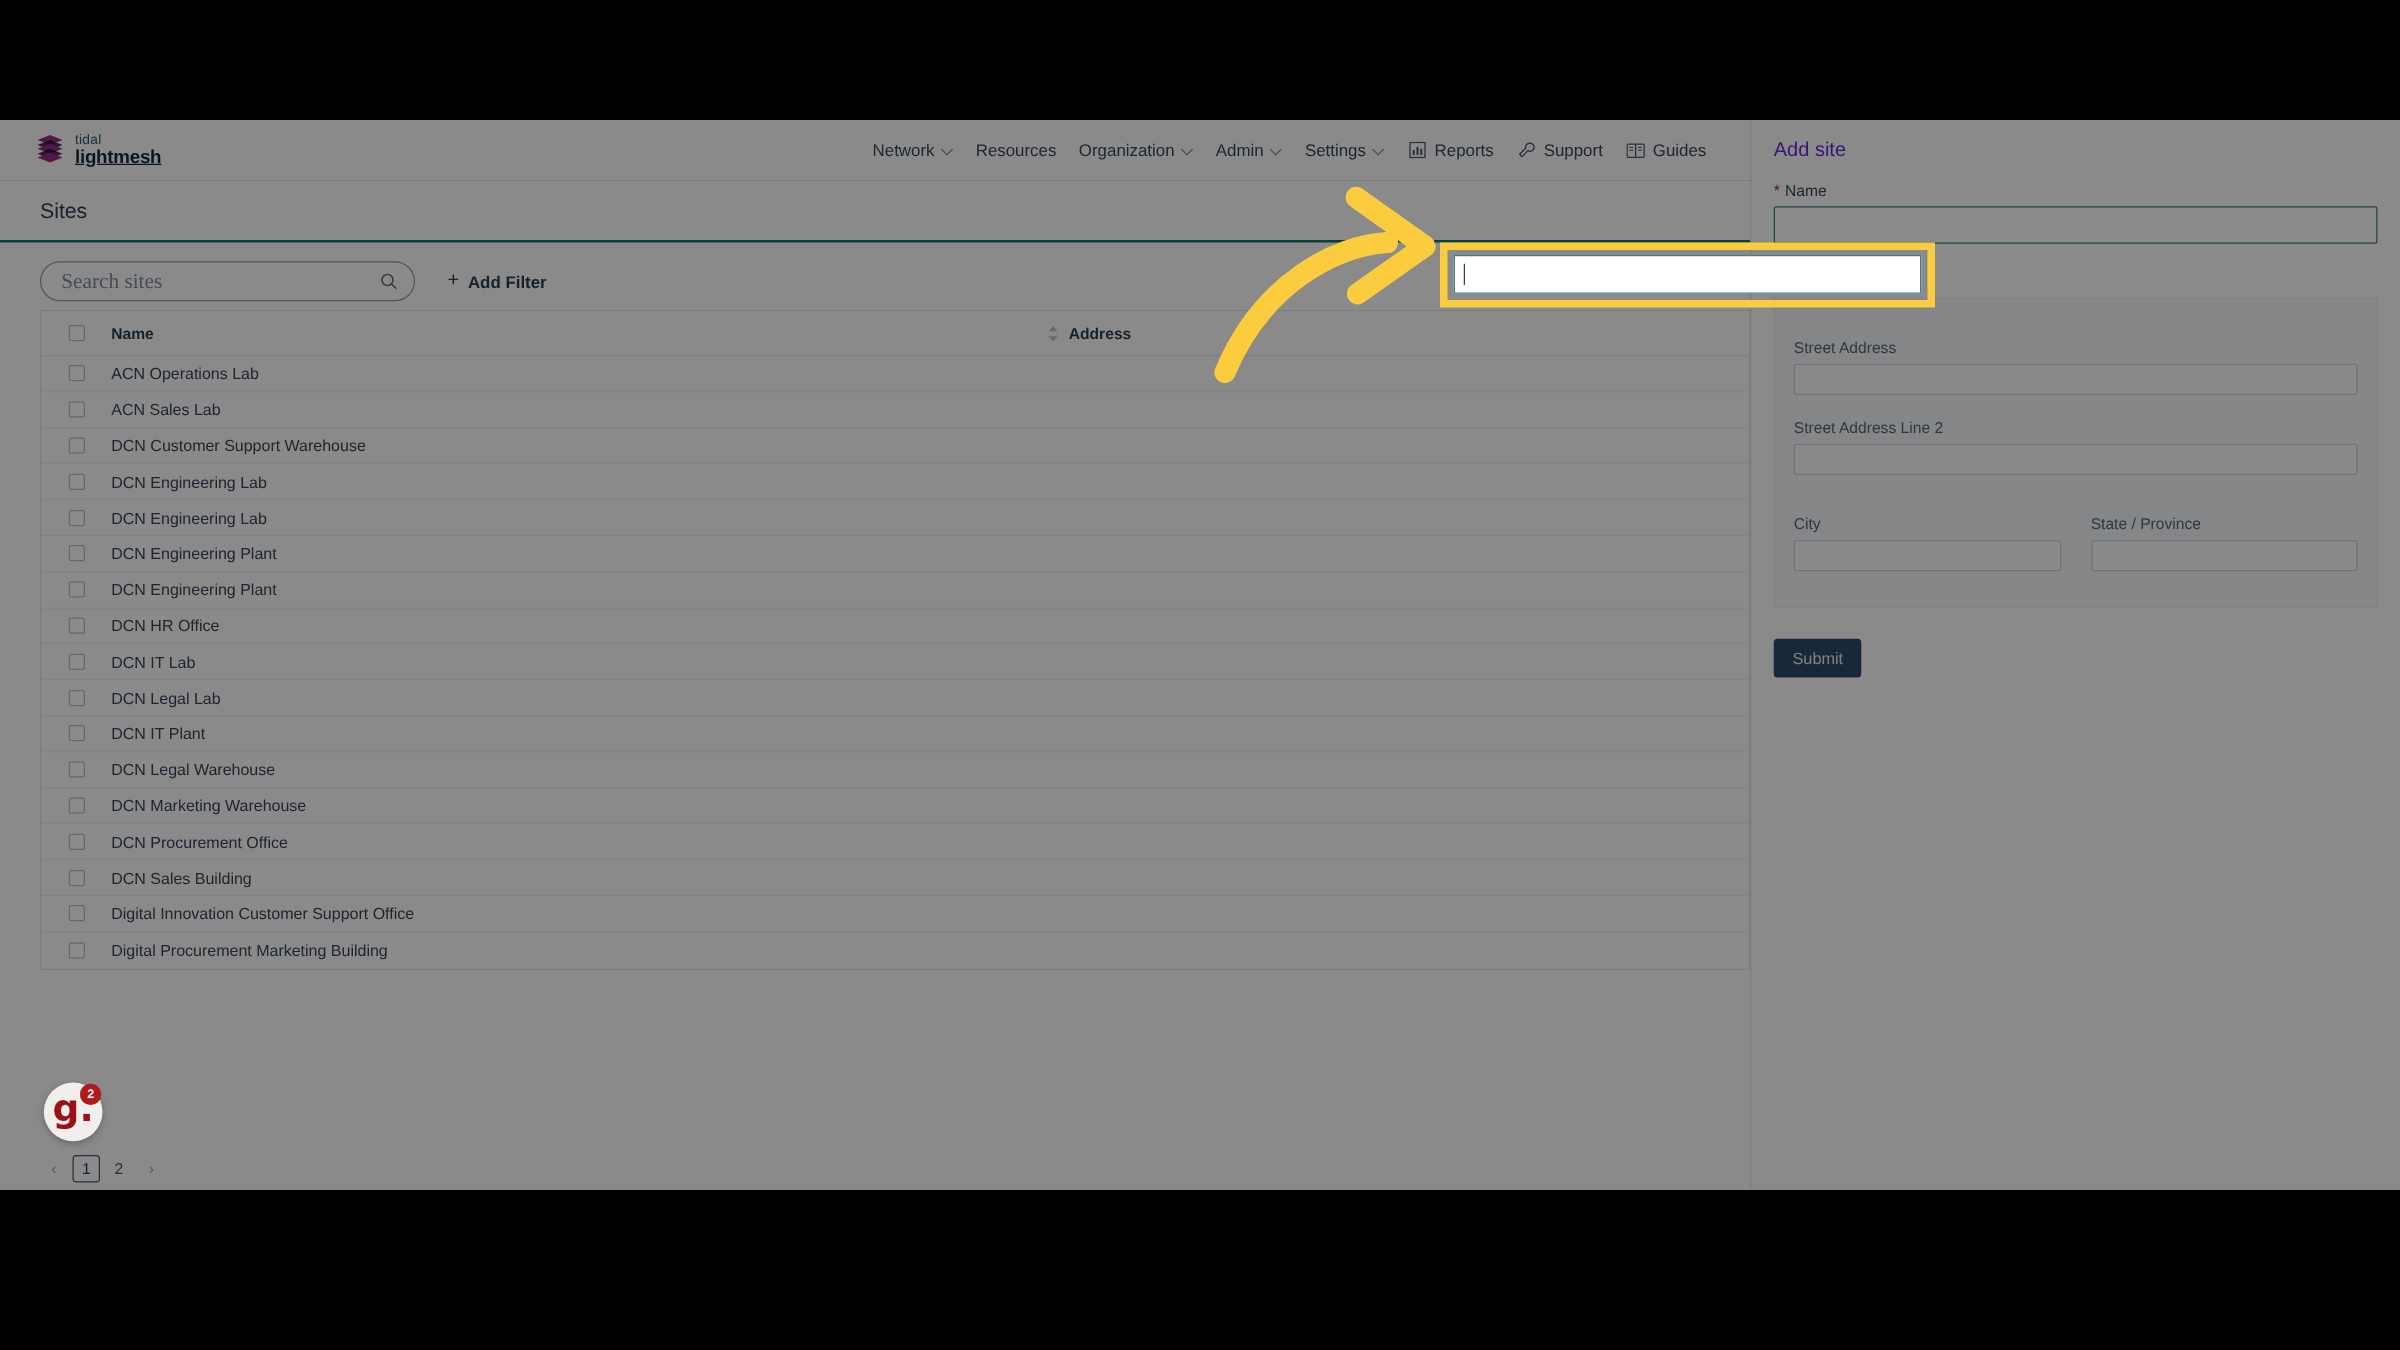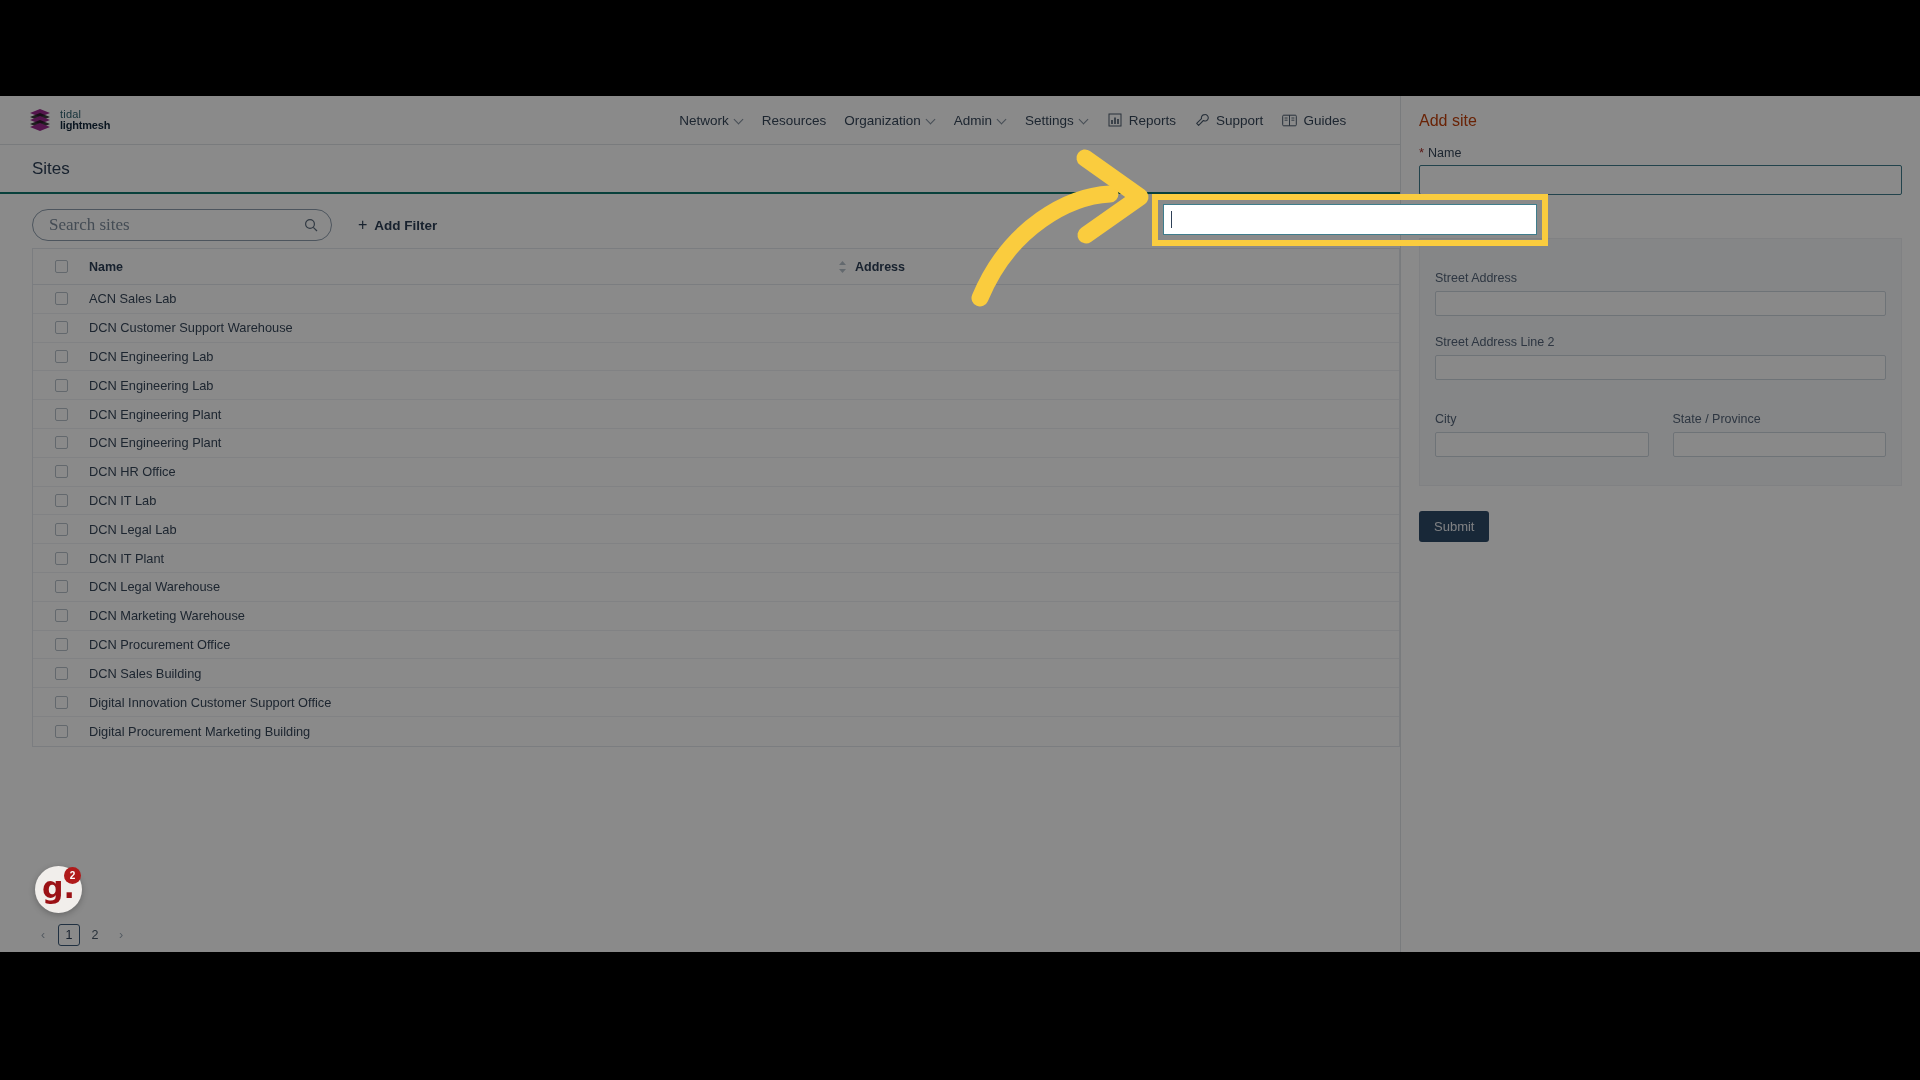--- a/index.html
+++ b/index.html
@@ -32,21 +32,21 @@
     position: absolute; left: 0; top: 0;
     width: 1868px; height: 49px;
     background: #ffffff;
     border-bottom: 1px solid #dfe3e8;
     display: flex; align-items: center;
   }
   .logo-wrap { display: flex; align-items: center; margin-left: 27px; }
   .logo-mark { width: 26px; height: 25px; position: relative; margin-right: 7px; }
   .logo-text { line-height: 1.02; }
   .logo-top { font-size: 11px; color: #2d5f6e; letter-spacing: .2px; }
-  .logo-bottom { font-size: 11px; color: #13283c; font-weight: 600; letter-spacing: -.2px; }
+  .logo-bottom { font-size: 15px; color: #13283c; font-weight: 600; letter-spacing: -.2px; text-decoration: underline; }
 
   .nav-items { display: flex; align-items: center; margin-left: 560px; }
   .nav-item {
     display: flex; align-items: center; gap: 6px;
     font-size: 13.5px; color: #37475a;
     padding: 0 9px; height: 49px; cursor: pointer;
     white-space: nowrap;
   }
   .chev { display:inline-block; width: 9px; height: 9px; position: relative; opacity:.75; }
   .chev::after {
@@ -169,21 +169,21 @@
     position: absolute; right: 0; top: 0;
     width: 520px; height: 856px;
     background: #ffffff;
     border-left: 1px solid #dfe3e8;
     z-index: 40;
   }
   #panelhead {
     height: 49px; display: flex; align-items: center;
     padding-left: 18px; border-bottom: 0;
   }
-  #paneltitle { font-size: 16px; color: #c2410c; }
+  #paneltitle { font-size: 16px; color: #6d28d9; }
   #panelbody { padding: 0 18px; }
 
   .req-label {
     font-size: 12.5px; color: #37475a;
     margin-top: 0px; margin-bottom: 5px;
     display: flex; align-items: baseline; gap: 4px;
   }
   .req-star { color: #a8322c; font-size: 13px; }
 
   #nameinput {
@@ -394,20 +394,28 @@
           <path d="M4.5 13 L1 9 L8 9 Z" fill="#b8c2cc"></path>
         </svg>
       </div>
       <div class="col-addr">Address</div>
     </div>
     <div id="tbody">
         <div class="trow">
           <div class="col-cb">
             <span class="cb"></span>
           </div>
+          <div class="col-name">ACN Operations Lab</div>
+          <div class="sorter"></div>
+          <div class="col-addr" style="font-weight: 400;"></div>
+        </div>
+        <div class="trow">
+          <div class="col-cb">
+            <span class="cb"></span>
+          </div>
           <div class="col-name">ACN Sales Lab</div>
           <div class="sorter"></div>
           <div class="col-addr" style="font-weight: 400;"></div>
         </div>
         <div class="trow">
           <div class="col-cb">
             <span class="cb"></span>
           </div>
           <div class="col-name">DCN Customer Support Warehouse</div>
           <div class="sorter"></div>

